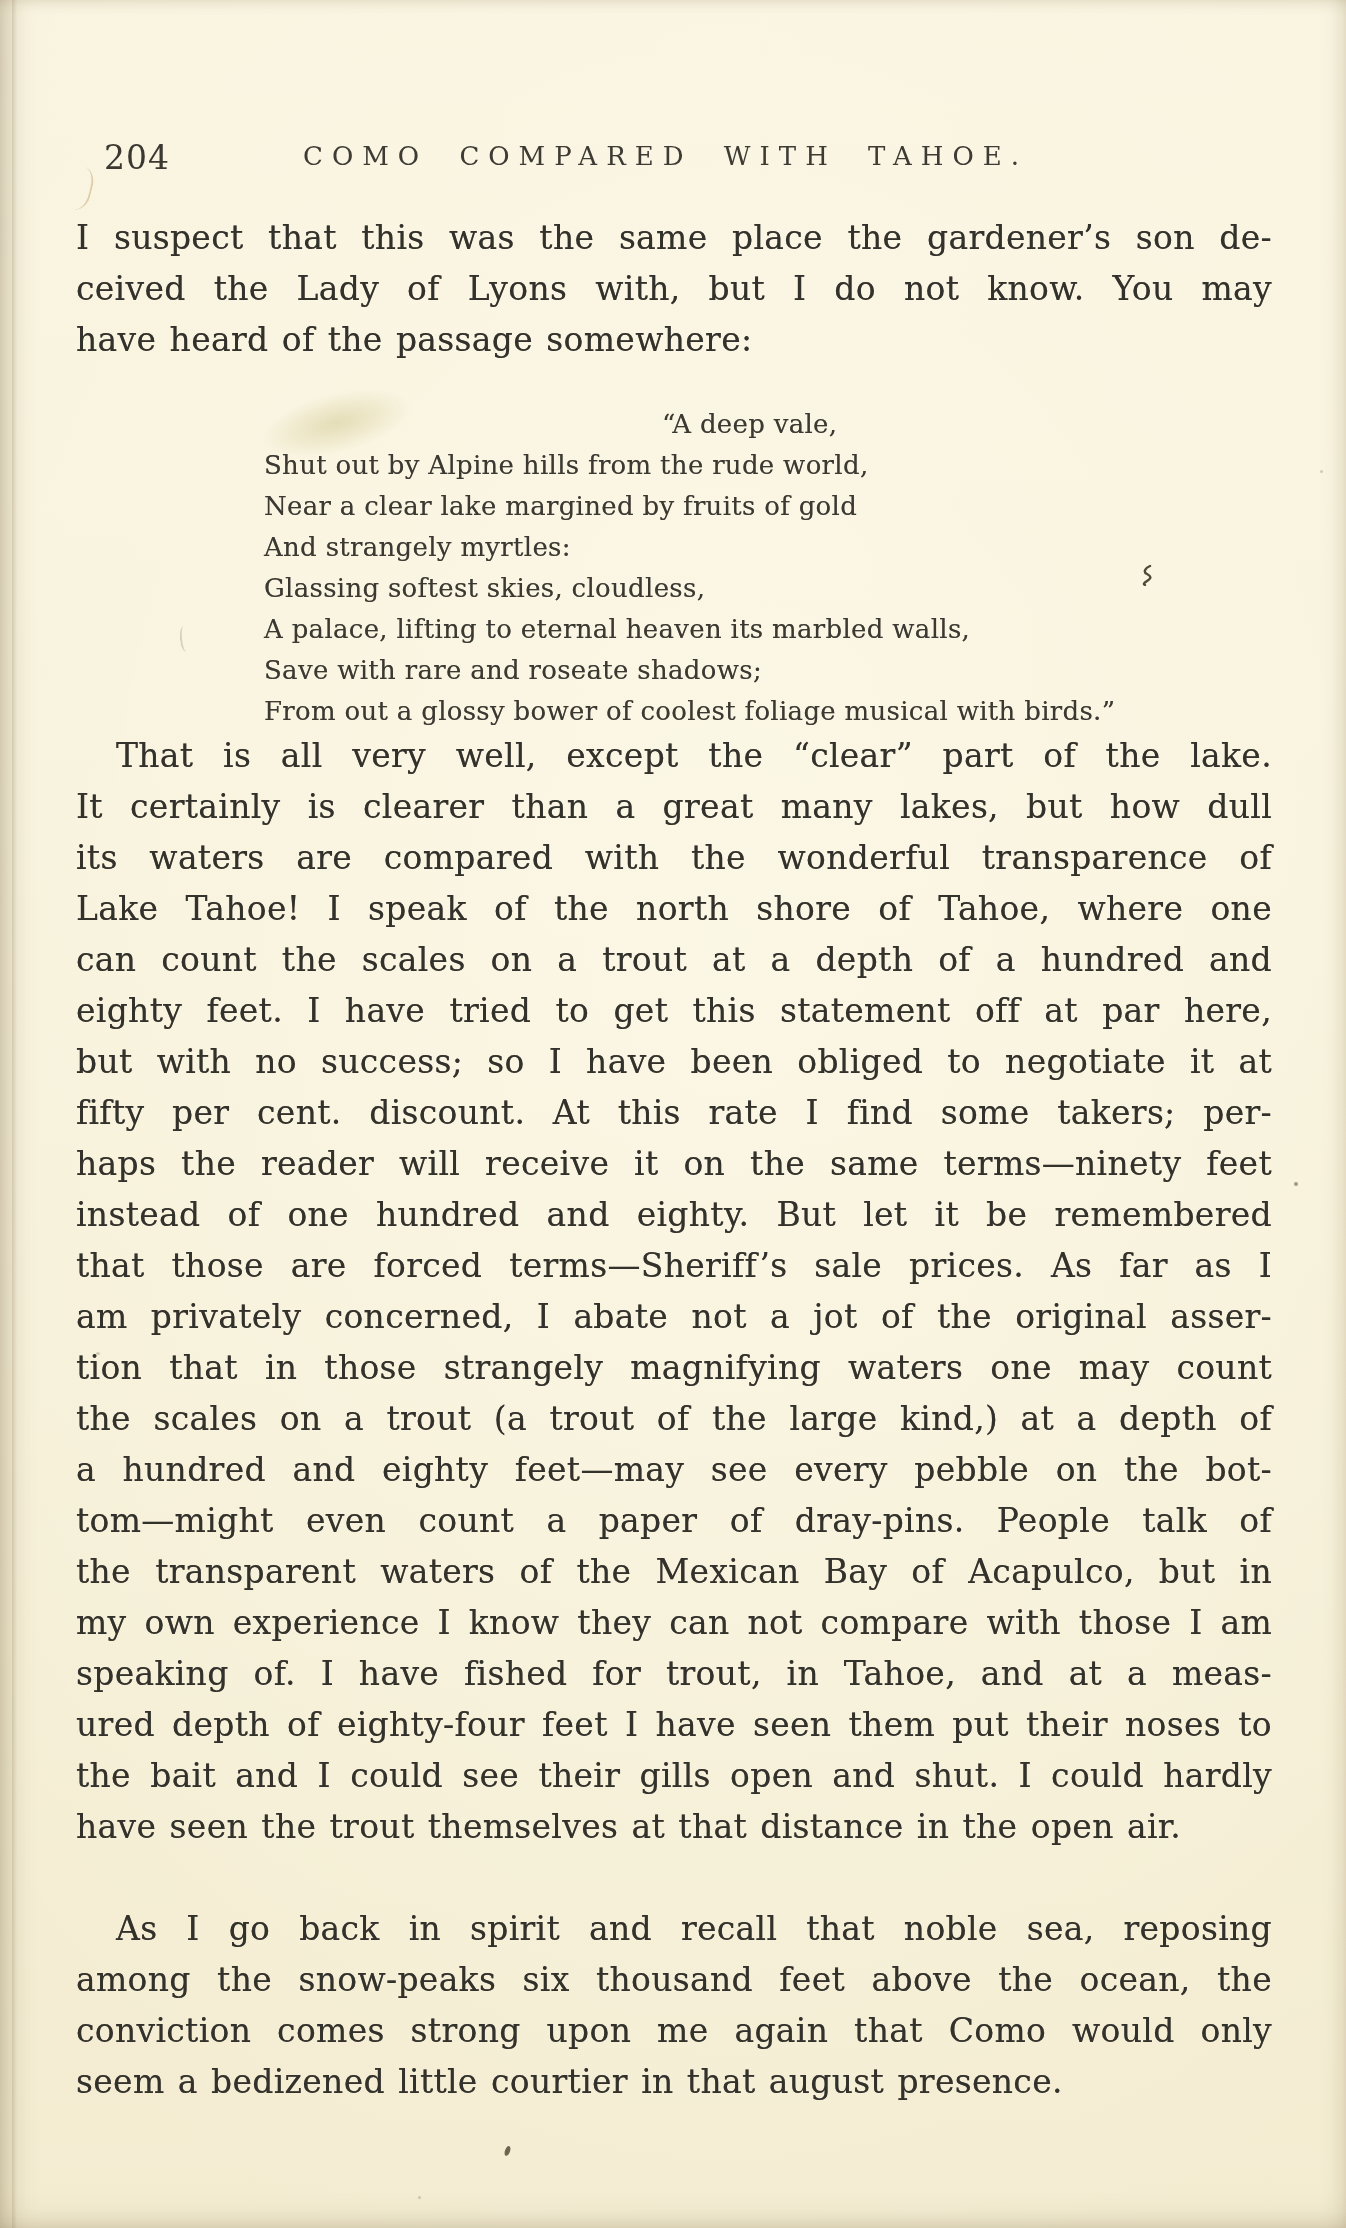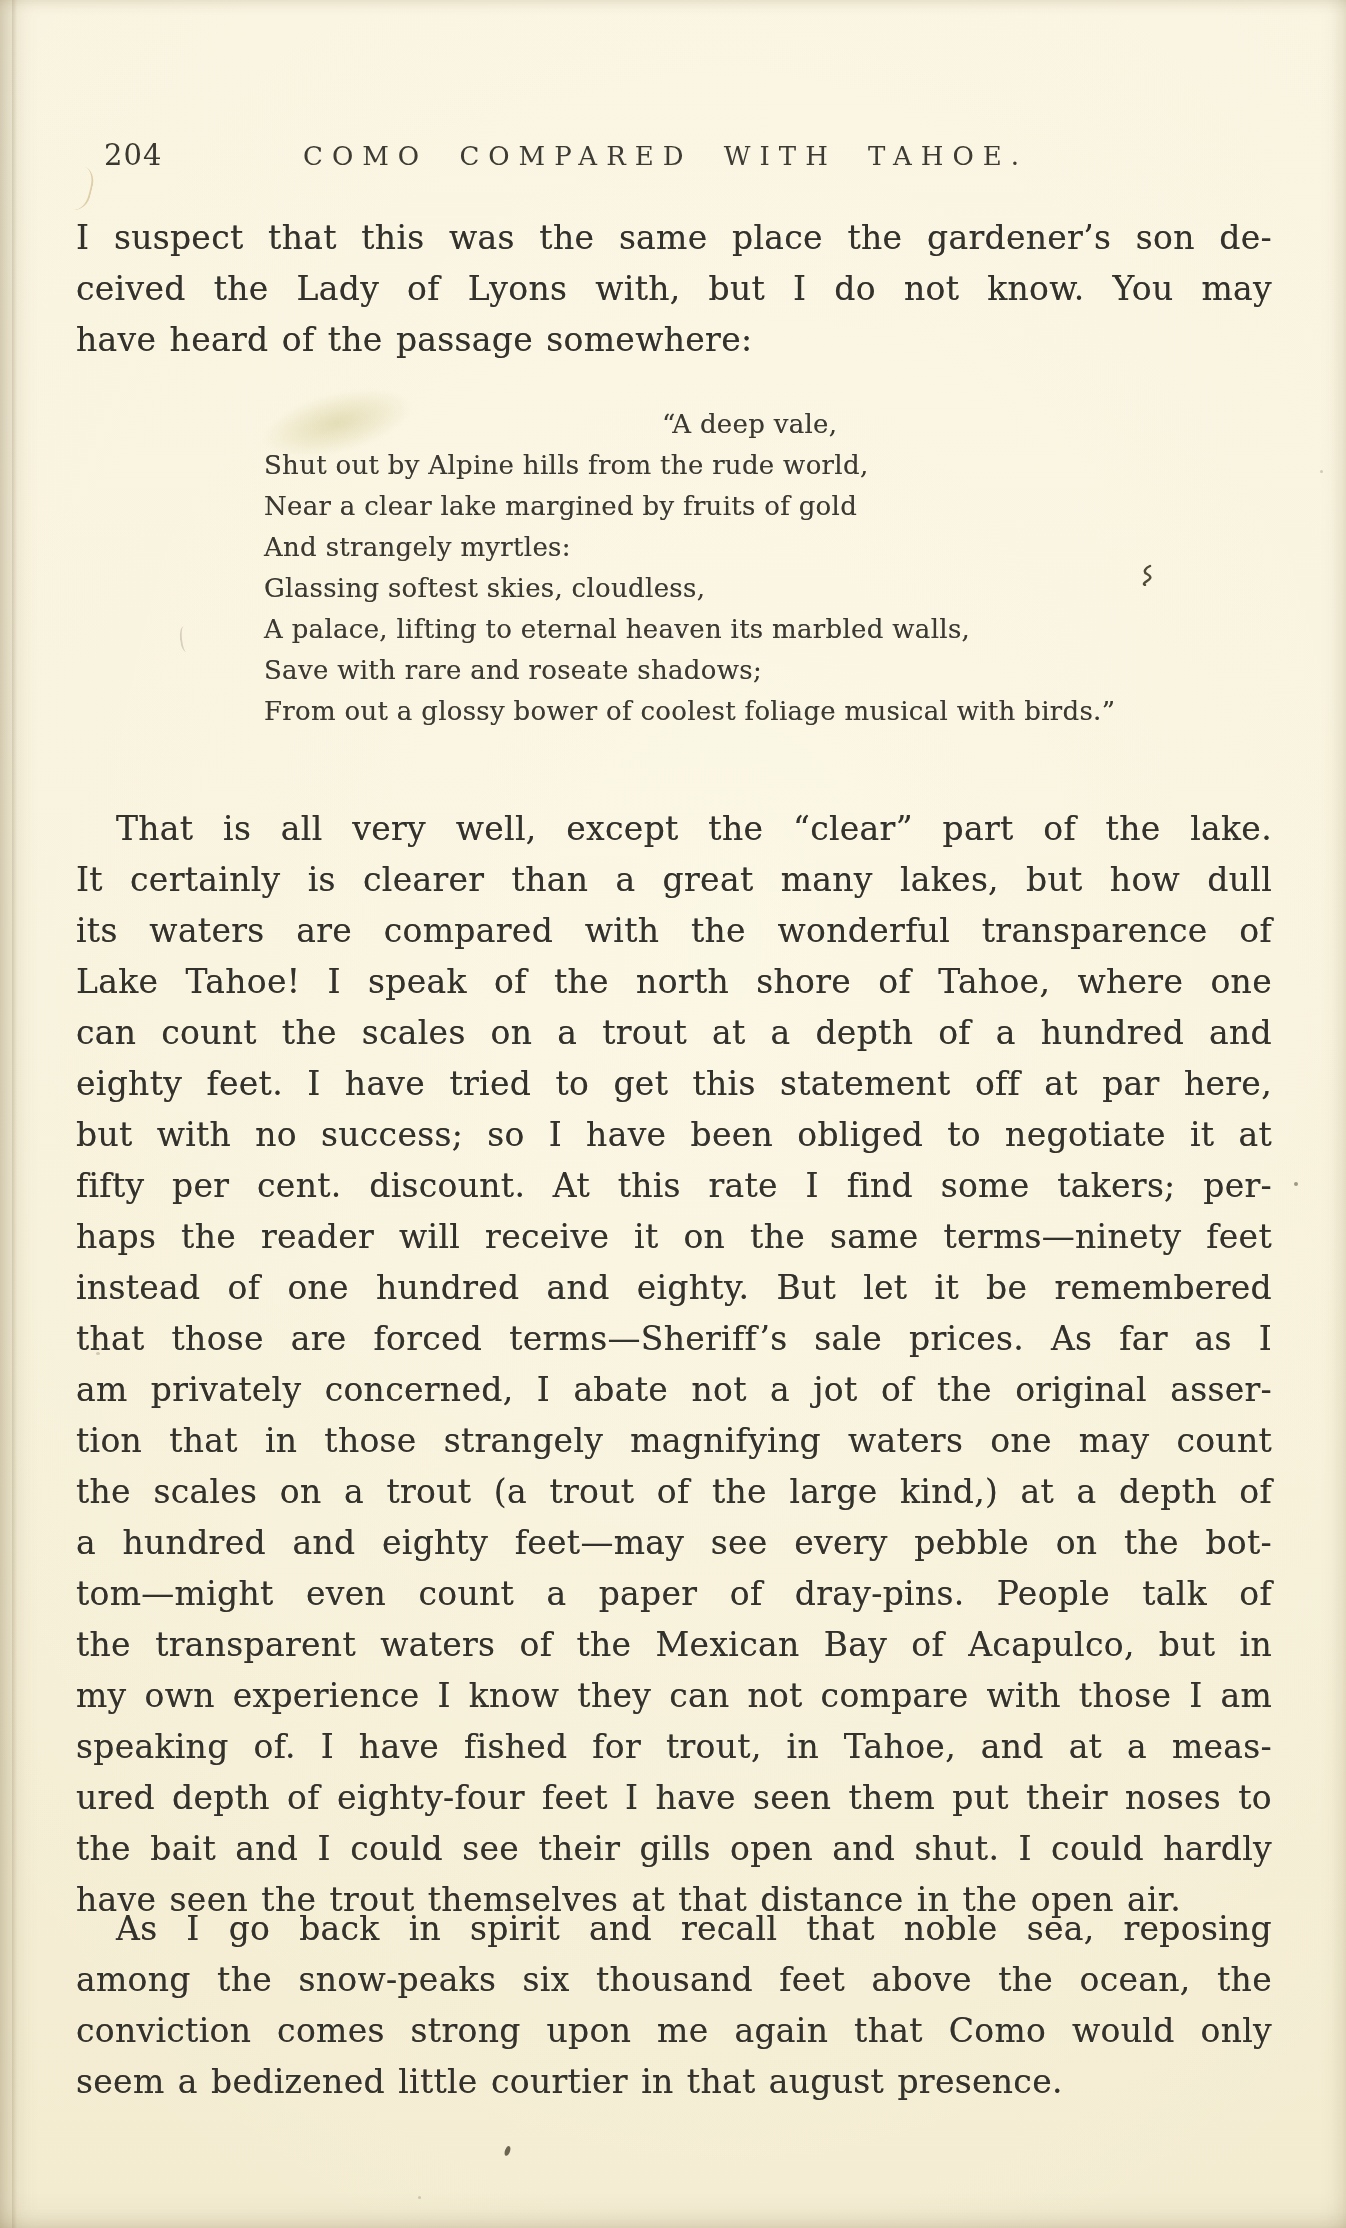--- a/index.html
+++ b/index.html
@@ -29,21 +29,21 @@
     position: absolute; top: 0; bottom: 0; left: 12px; width: 5px;
     background: linear-gradient(90deg, rgba(120,100,60,0.18), rgba(120,100,60,0));
     pointer-events: none;
   }
 
   header.running-head {
     position: absolute; top: 138px; left: 76px; right: 80px; height: 42px;
   }
   .pagenum {
     position: absolute; left: 28px; top: 0;
-    font-size: 29px; letter-spacing: 1px; color: #3a3831;
+    font-size: 33px; letter-spacing: 1px; color: #3a3831;
   }
   .running-title {
     position: absolute; left: 0; right: 11px; top: 3px;
     text-align: center;
     font-size: 26px;
     letter-spacing: 9px;
     word-spacing: 14px;
     color: #3d3b33;
   }
 
@@ -58,21 +58,21 @@
     word-spacing: 2.5px;
     text-align: justify;
     text-align-last: justify;
     white-space: normal;
     text-shadow: 0 0 0.5px rgba(51,49,43,0.55);
   }
   .para .line.indent { text-indent: 40px; }
   .para .line.last { text-align-last: left; }
 
   .p1 { top: 212px; }
-  .p2 { top: 803px; }
+  .p2 { top: 730px; }
   .p3 { top: 1903px; }
 
   .poem { position: absolute; left: 188px; top: 404px; width: 980px; }
   .poem .pline {
     font-size: 26px;
     line-height: 41px;
     letter-spacing: 0.3px;
     color: #3b3932;
     text-shadow: 0 0 0.4px rgba(59,57,50,0.5);
   }

